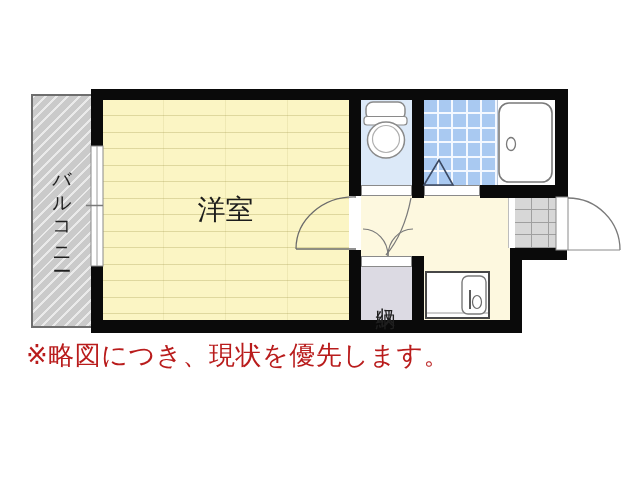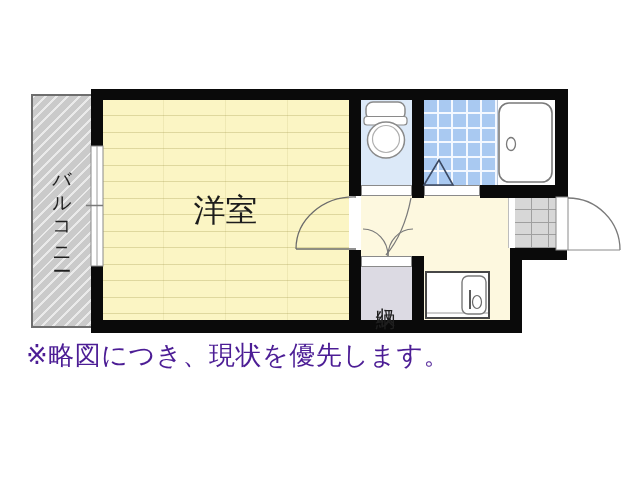--- a/index.html
+++ b/index.html
@@ -21,21 +21,21 @@
     font-size:19px;letter-spacing:4px;color:#1f1f1f;white-space:nowrap;
   }
   .main-room{
     left:102px;top:100px;width:247px;height:220px;
     background-color:#fbf5c4;
     background-image:
       repeating-linear-gradient(180deg,rgba(0,0,0,0) 0 15.5px,rgba(150,140,60,.28) 15.5px 16.5px),
       repeating-linear-gradient(90deg,rgba(0,0,0,0) 0 61px,rgba(150,140,60,.12) 61px 62px);
     display:flex;flex-direction:column;align-items:center;justify-content:center;
   }
-  .main-room-label{font-size:32px;line-height:36px;color:#1c1c1c;text-align:center;font-weight:500;}
+  .main-room-label{font-size:28px;line-height:36px;color:#1c1c1c;text-align:center;font-weight:500;}
   .toilet-floor{left:361px;top:100px;width:51px;height:85px;background:#dce9f8;}
   .bath-tiles{
     left:424px;top:100px;width:73px;height:85px;
     background-color:#a9c9f1;
     background-image:
       repeating-linear-gradient(90deg,rgba(0,0,0,0) 0 12.5px,#f4f8ff 12.5px 14.5px),
       repeating-linear-gradient(180deg,rgba(0,0,0,0) 0 12.5px,#f4f8ff 12.5px 14.5px);
   }
   .tub-area{left:497px;top:100px;width:58px;height:85px;background:#fff;border-left:1px solid #b8c4d6;}
   .kitchen{left:361px;top:196px;width:149px;height:124px;background:#fdf8df;}
@@ -56,21 +56,21 @@
     font-size:20px;letter-spacing:2px;color:#1f1f1f;white-space:nowrap;
   }
   
   .wall{background:#0a0a0a;}
   .sill{background:#fff;border:1px solid #8a8a8a;}
   
   .lineart{left:0;top:0;width:640px;height:480px;pointer-events:none;}
   
   .caption{
     left:26px;top:338px;width:590px;
-    font-size:26px;color:#4c1d95;letter-spacing:.5px;white-space:nowrap;
+    font-size:26px;color:#b91c1c;letter-spacing:.5px;white-space:nowrap;
   }
 </style>
 </head>
 <body>
 
 <div class="stage">
 
   <div class="abs balcony">
     <span class="balcony-label">バルコニー</span>
   </div>

